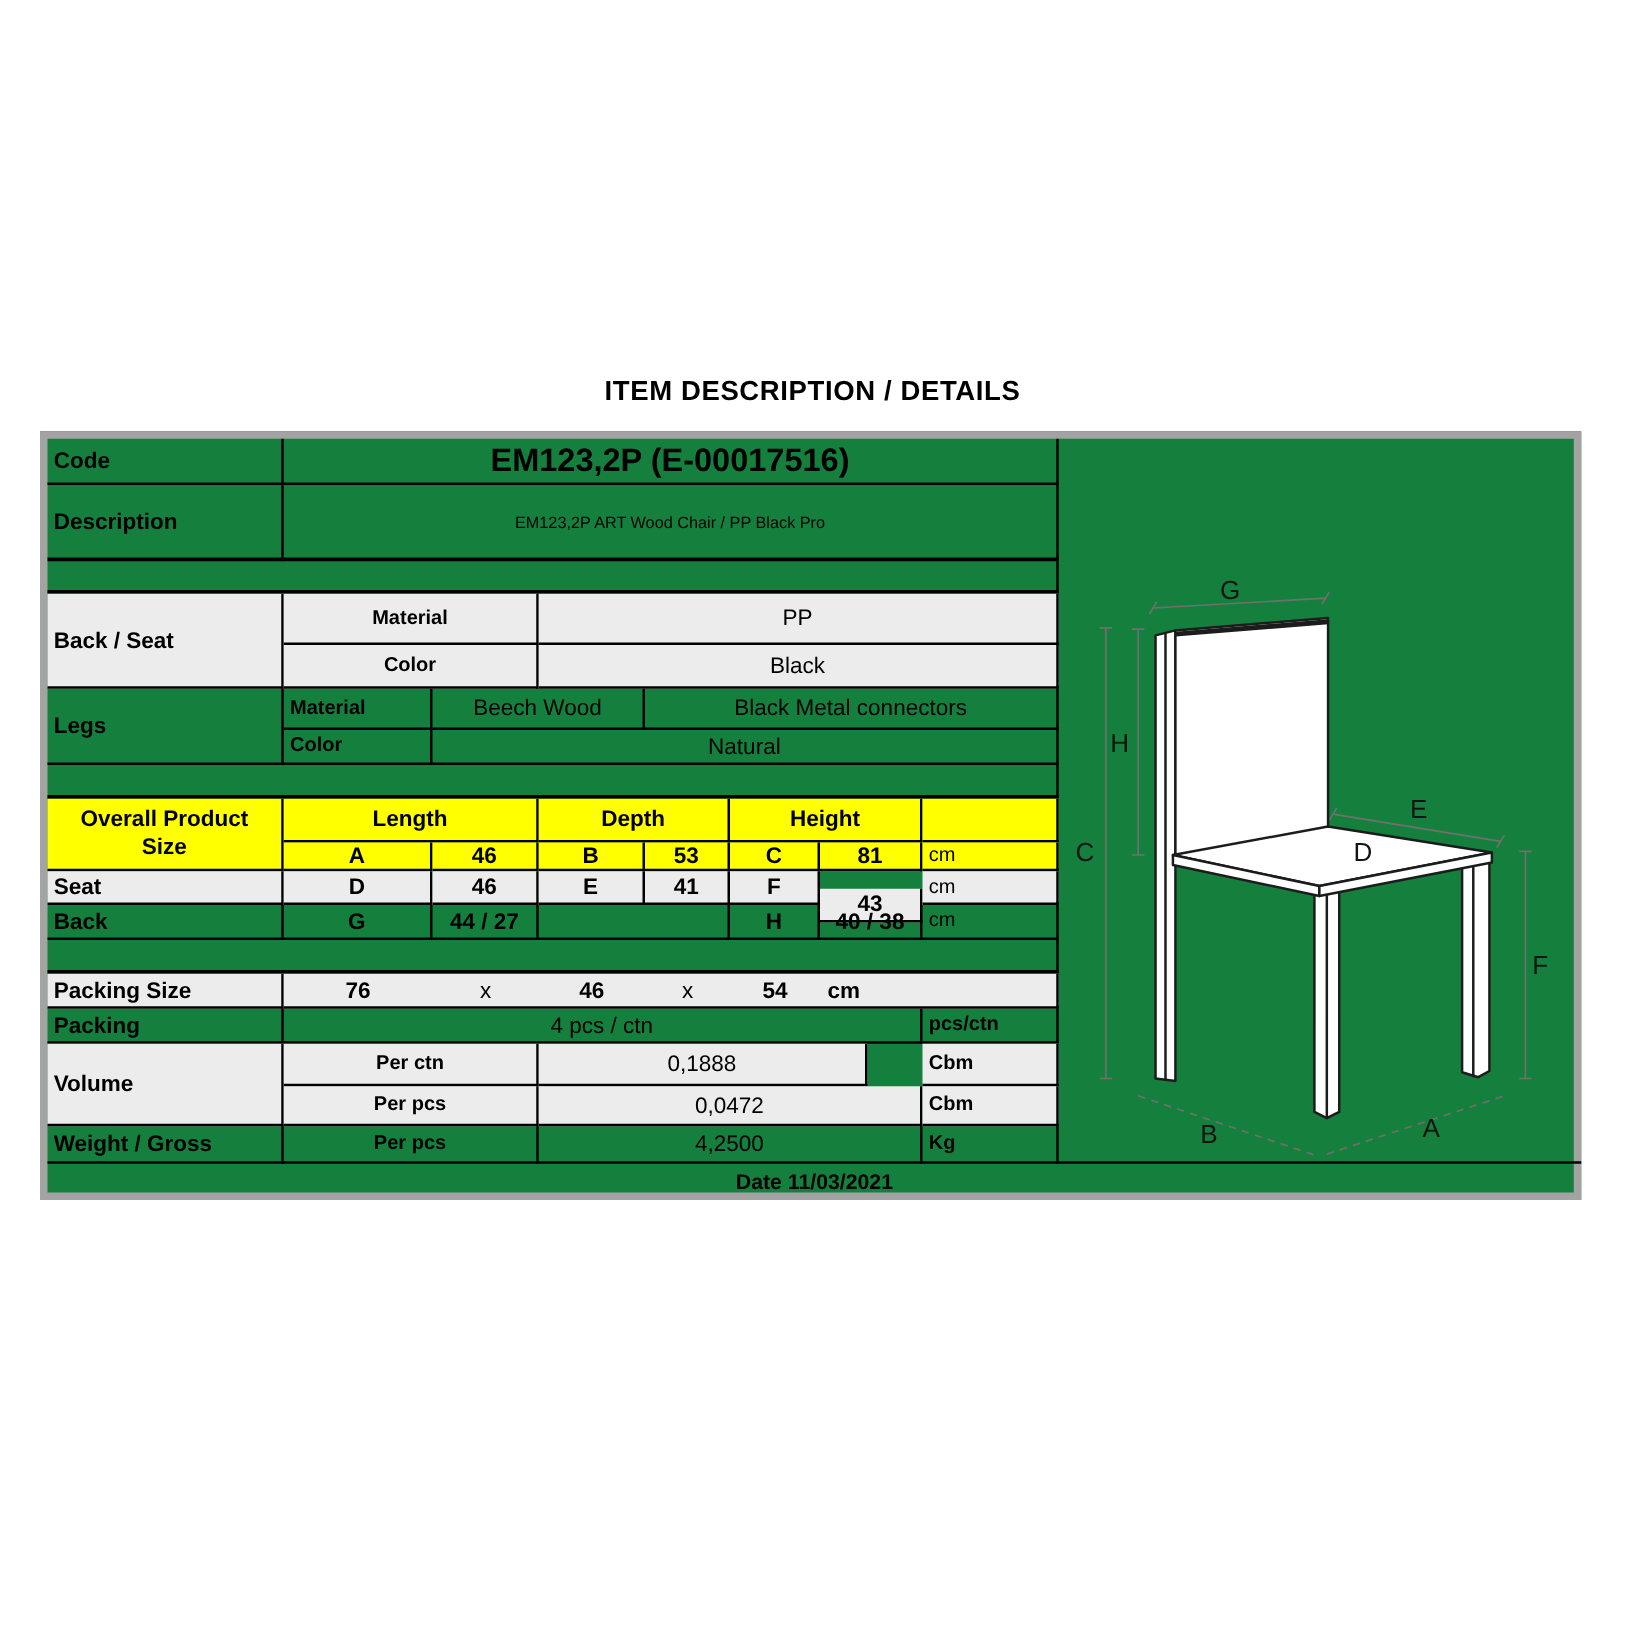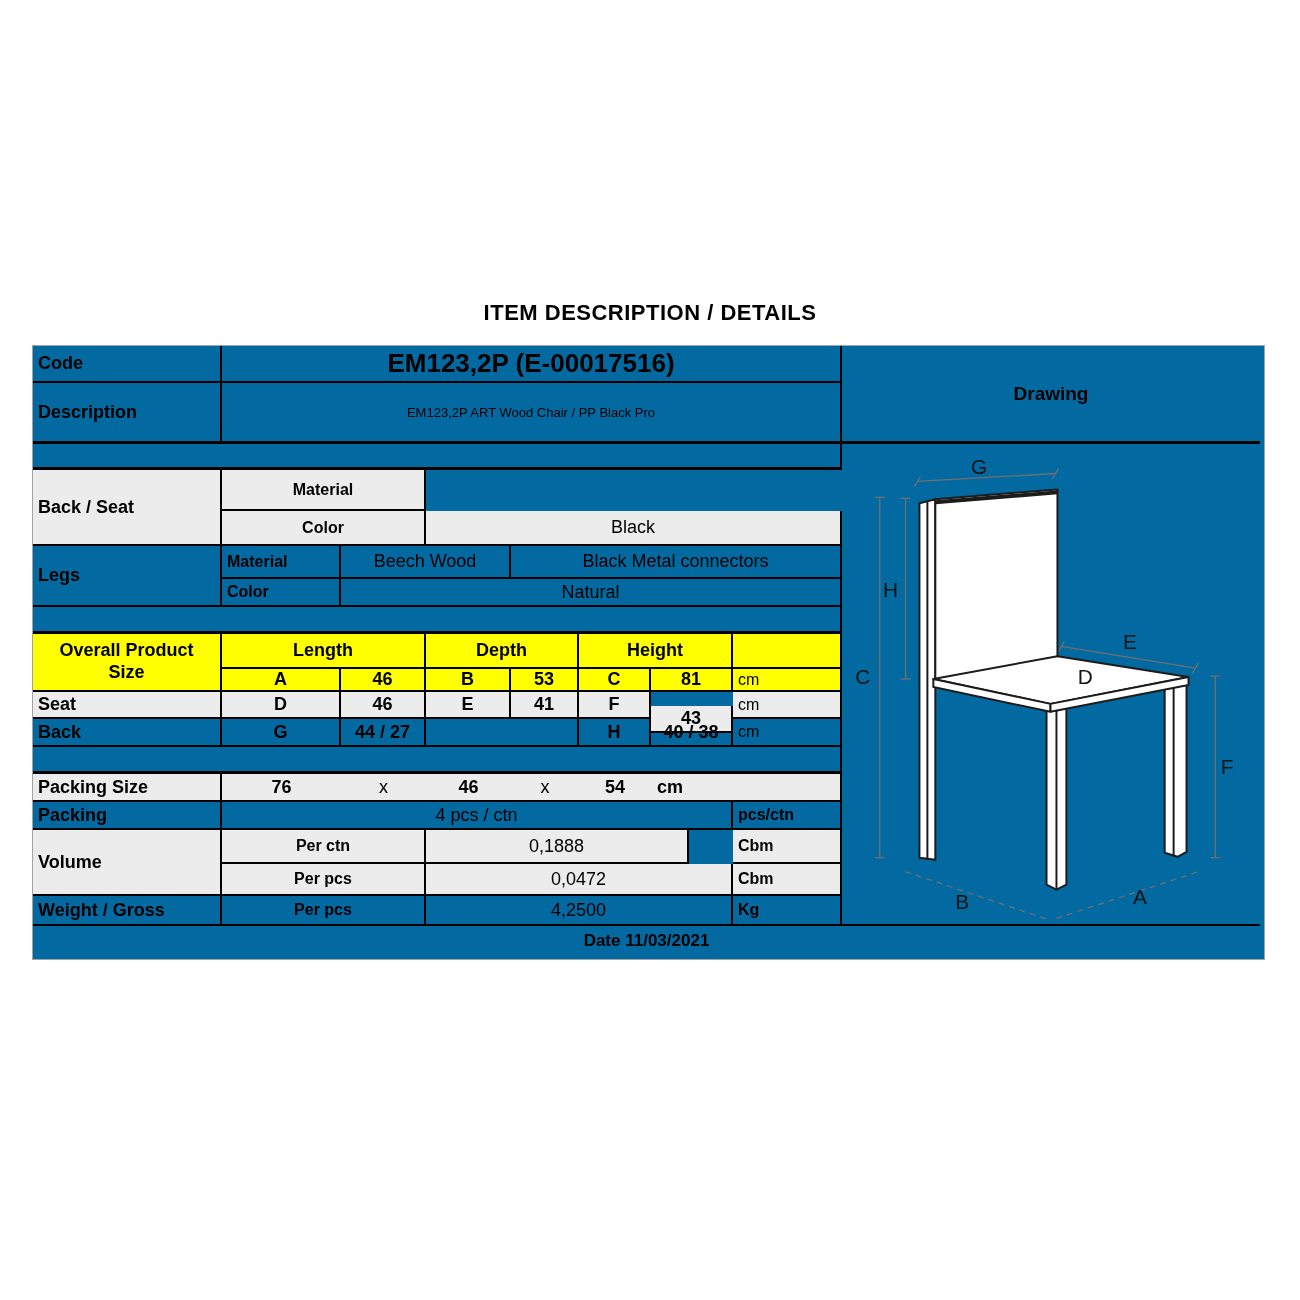--- a/index.html
+++ b/index.html
@@ -1,21 +1,21 @@
 <!DOCTYPE html>
 <html><head>
 <meta charset="utf-8">
 <style>
   html,body{margin:0;padding:0;background:#ffffff;}
   .page{position:relative;width:1300px;height:1300px;background:#ffffff;
         font-family:"Liberation Sans",sans-serif;color:#000;}
   .title{position:absolute;left:0;top:300px;width:1300px;height:36px;
          text-align:center;font-size:22px;font-weight:bold;letter-spacing:.5px;}
   .sheet{position:absolute;left:32px;top:345px;width:1233px;height:615px;
-         border:1px solid #a3a3a3;box-sizing:border-box;background:#0369a1;}
+         border:6px solid #a3a3a3;box-sizing:border-box;background:#15803d;}
   .c{position:absolute;box-sizing:border-box;display:flex;align-items:center;
      border-right:2px solid #000;border-bottom:2px solid #000;font-size:18px;
      white-space:nowrap;overflow:visible;}
   .ctr{justify-content:center;}
   .lft{justify-content:flex-start;padding-left:5px;}
   .b{font-weight:bold;}
   .s16{font-size:16px;}
   .gray{background:#ececec;}
   .yellow{background:#ffff00;}
   .thick-b{border-bottom-width:3px;}
@@ -39,20 +39,21 @@
     <div class="c lft b" style="left:0;top:0;width:189px;height:37px">Code</div>
     <div class="c ctr b" style="left:189px;top:0;width:620px;height:37px;font-size:26px">EM123,2P (E-00017516)</div>
 
     <div class="c lft b thick-b" style="left:0;top:37px;width:189px;height:61px">Description</div>
     <div class="c ctr thick-b" style="left:189px;top:37px;width:620px;height:61px;font-size:13px">EM123,2P ART Wood Chair / PP Black Pro</div>
 
     <div class="c thick-b" style="left:0;top:98px;width:809px;height:26px"></div>
 
     <div class="c lft b gray" style="left:0;top:124px;width:189px;height:76px">Back / Seat</div>
     <div class="c ctr b gray s16" style="left:189px;top:124px;width:204px;height:41px">Material</div>
+    <div class="c ctr gray" style="left:393px;top:124px;width:416px;height:41px">PP</div>
     <div class="c ctr b gray s16" style="left:189px;top:165px;width:204px;height:35px">Color</div>
     <div class="c ctr gray" style="left:393px;top:165px;width:416px;height:35px">Black</div>
 
     <div class="c lft b" style="left:0;top:200px;width:189px;height:61px">Legs</div>
     <div class="c lft b s16" style="left:189px;top:200px;width:119px;height:33px">Material</div>
     <div class="c ctr" style="left:308px;top:200px;width:170px;height:33px">Beech Wood</div>
     <div class="c ctr" style="left:478px;top:200px;width:331px;height:33px">Black Metal connectors</div>
     <div class="c lft b s16" style="left:189px;top:233px;width:119px;height:28px">Color</div>
     <div class="c ctr" style="left:308px;top:233px;width:501px;height:28px">Natural</div>
 
@@ -116,21 +117,20 @@
     <div class="c ctr gray" style="left:393px;top:518px;width:307px;height:32px">0,0472</div>
     <div class="c lft b gray s16" style="left:700px;top:518px;width:109px;height:32px">Cbm</div>
 
     <div class="c lft b" style="left:0;top:550px;width:189px;height:30px">Weight / Gross</div>
     <div class="c ctr b s16" style="left:189px;top:550px;width:204px;height:30px">Per pcs</div>
     <div class="c ctr" style="left:393px;top:550px;width:307px;height:30px">4,2500</div>
     <div class="c lft b s16" style="left:700px;top:550px;width:109px;height:30px">Kg</div>
 
     <div class="c ctr b no-r no-b" style="left:0;top:580px;width:1227px;height:29px;font-size:17px">Date 11/03/2021</div>
 
-    <div class="c ctr b no-r thick-b" style="left:809px;top:0;width:418px;height:98px;font-size:19px">Drawing</div>
 
     <div class="c no-r" style="left:809px;top:98px;width:418px;height:482px;border-bottom-width:2px">
       <svg viewBox="0 0 421 482" width="418" height="480">
         <g stroke="#707070" stroke-width="1.3" fill="none">
 
           <line x1="76" y1="37" x2="215" y2="29"></line>
           <line x1="73" y1="42" x2="79" y2="32"></line>
           <line x1="212" y1="34" x2="218" y2="24"></line>
 
           <line x1="64" y1="54" x2="64" y2="236"></line>

